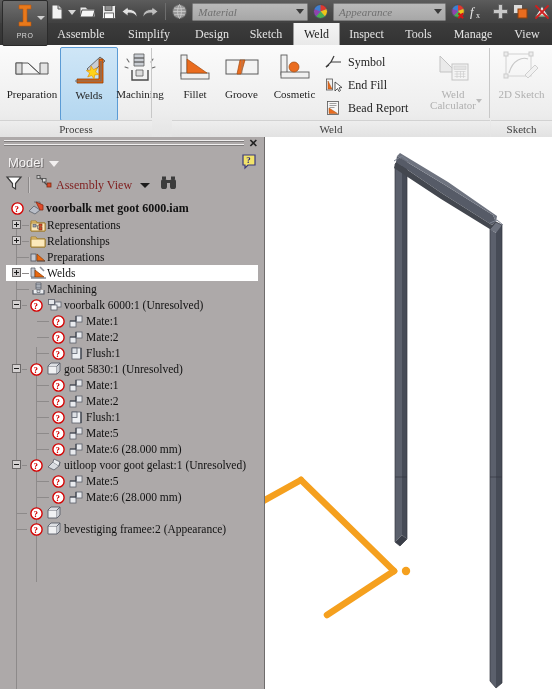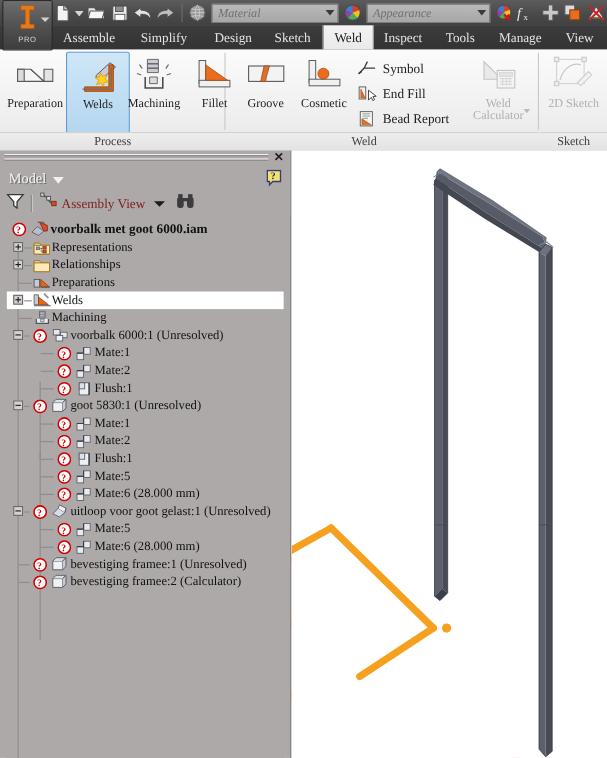--- a/index.html
+++ b/index.html
@@ -125,21 +125,21 @@
   .bgrip .x{
     position:absolute;right:6px;top:1px;font-size:11px;color:#222;
     font-family:"Liberation Sans",sans-serif;font-weight:bold;line-height:11px;
   }
   .btitle{
     position:absolute;left:0;top:14px;width:264px;height:22px;
     background:#ada9a9;display:flex;align-items:center;
   }
   .btitle .t{
     font-size:13px;color:#f5f3f3;margin-left:8px;
-    font-family:Liberation Serif, serif;text-shadow:1px 1px 0 #6b6868;
+    font-family:Liberation Sans, sans-serif;text-shadow:1px 1px 0 #6b6868;
   }
   .btitle .dd{
     width:0;height:0;margin-left:6px;margin-top:3px;
     border-left:5px solid transparent;border-right:5px solid transparent;
     border-top:6px solid #f2f0f0;
   }
   .btitle .help{position:absolute;right:6px;top:3px;}
   .btools{
     position:absolute;left:0;top:36px;width:264px;height:24px;
     background:#ada9a9;display:flex;align-items:center;
@@ -329,21 +329,21 @@
     <div class="tab" style="left:240px;width:52px;">Sketch</div>
     <div class="tab active" style="left:293px;width:45px;">Weld</div>
     <div class="tab" style="left:340px;width:53px;text-align:center;">Inspect</div>
     <div class="tab" style="left:396px;width:45px;">Tools</div>
     <div class="tab" style="left:444px;width:58px;">Manage</div>
     <div class="tab" style="left:505px;width:44px;">View</div>
   </div>
 
   <div class="ribbon">
 
-    <div class="rpanel" style="left:0;width:205px;">
+    <div class="rpanel" style="left:0;width:152px;">
 
       <div class="bigbtn" style="left:4px;">
         <span class="ic">
           <svg width="40" height="32" viewBox="0 0 40 32">
             <path d="M4 22 L4 11 L16 11 L28 22 Z" fill="#f5f5f5" stroke="#5a5a5a" stroke-width="1"></path>
             <path d="M16 11 L28 22" stroke="#5a5a5a" stroke-width="1"></path>
             <path d="M28 11h8v11h-8z" fill="#e4e4e4" stroke="#5a5a5a" stroke-width="1"></path>
             <rect x="4" y="11" width="6" height="11" fill="#dcdcdc" stroke="#5a5a5a" stroke-width="1"></rect>
           </svg>
         </span>
@@ -869,39 +869,38 @@
               <text x="3.6" y="10" font-family="Liberation Serif, serif" font-size="9" font-weight="bold" fill="#d40000">?</text>
             </svg>
         </span>
         <span class="ico" style="width:19px;">
           <svg width="15" height="14" viewBox="0 0 15 14">
             <path d="M1 4 L1 12 L10 12 L10 4 Z" fill="#f0f1f3" stroke="#5a5f6a" stroke-width=".9"></path>
             <path d="M1 4 L4 1 L13 1 L10 4" fill="#dcdee2" stroke="#5a5f6a" stroke-width=".9"></path>
             <path d="M10 4 L13 1 L13 9 L10 12" fill="#c9ccd2" stroke="#5a5f6a" stroke-width=".9"></path>
           </svg>
         </span>
-        <span class="lbl">bevestiging framee:1 (Unresolved)</span>
       </div>
 
       <div class="trow">
         <span class="hline" style="left:11px;top:8px;width:10px;"></span>
         <span class="ico" style="width:18px;margin-left:21px;">
           <svg width="13" height="13" viewBox="0 0 13 13">
               <circle cx="6.5" cy="6.5" r="5.6" fill="#ffffff" stroke="#d40000" stroke-width="1.4"></circle>
               <text x="3.6" y="10" font-family="Liberation Serif, serif" font-size="9" font-weight="bold" fill="#d40000">?</text>
             </svg>
         </span>
         <span class="ico" style="width:19px;">
           <svg width="15" height="14" viewBox="0 0 15 14">
             <path d="M1 4 L1 12 L10 12 L10 4 Z" fill="#f0f1f3" stroke="#5a5f6a" stroke-width=".9"></path>
             <path d="M1 4 L4 1 L13 1 L10 4" fill="#dcdee2" stroke="#5a5f6a" stroke-width=".9"></path>
             <path d="M10 4 L13 1 L13 9 L10 12" fill="#c9ccd2" stroke="#5a5f6a" stroke-width=".9"></path>
           </svg>
         </span>
-        <span class="lbl">bevestiging framee:2 (Calculator)</span>
+        <span class="lbl">bevestiging framee:2 (Appearance)</span>
       </div>
 
     </div>
 
   </div>
 
   <div class="viewport">
     <svg width="287" height="552" viewBox="0 0 287 552">
 
       <g>

